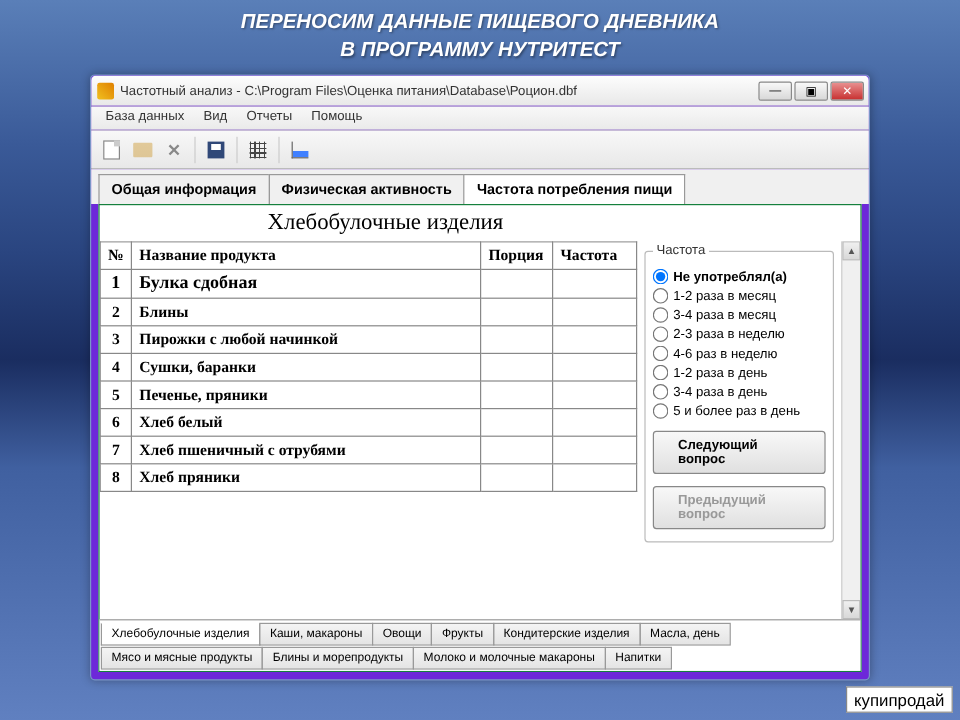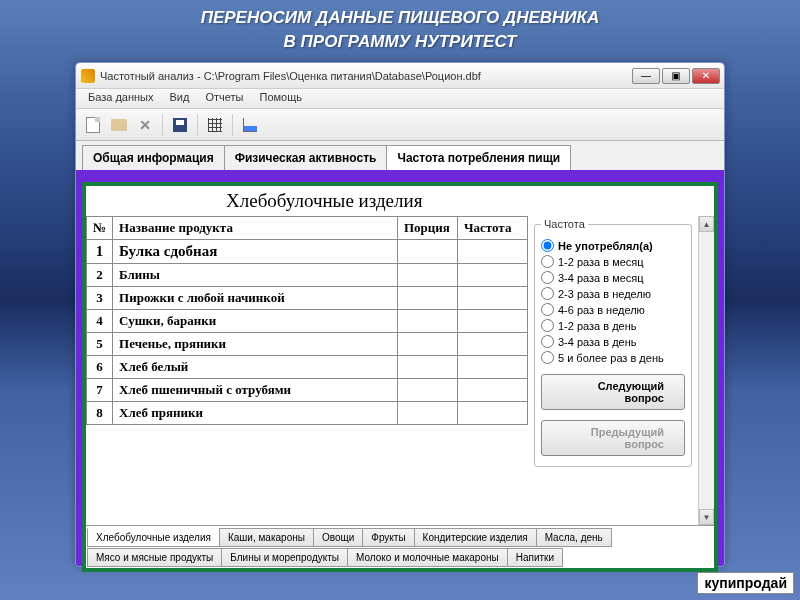--- a/index.html
+++ b/index.html
@@ -91,22 +91,22 @@
   font-size: 12px;
   background: #f0f0f0;
   border: 1px solid #999;
   border-bottom: none;
   margin-right: -1px;
   color: #000;
 }
 .tab.active { background: #fff; position: relative; z-index: 2; }
 .content {
   background: #fff;
-  border: 4px solid #15803d;
-  margin: 12px 6px;
+  border: 1px solid #15803d;
+  margin: 0 6px;
   height: 390px;
   position: relative;
   display: flex;
   flex-direction: column;
 }
 .section-title {
   font-family: "Times New Roman", serif;
   font-size: 19px;
   padding: 4px 0 4px 140px;
 }
@@ -146,21 +146,21 @@
 .radio-row.sel { font-weight: bold; }
 .nav-btn {
   display: block;
   width: 100%;
   margin-top: 10px;
   padding: 5px 20px;
   font-size: 11px;
   background: linear-gradient(to bottom, #f8f8f8, #e0e0e0);
   border: 1px solid #888;
   border-radius: 3px;
-  text-align: right;
+  text-align: left;
   font-weight: bold;
 }
 .nav-btn.disabled { color: #999; }
 .scrollbar {
   width: 16px;
   background: #f0f0f0;
   border-left: 1px solid #ccc;
   position: relative;
 }
 .scroll-arrow {
@@ -188,21 +188,21 @@
 .btab.active {
   background: #fff;
   border-top: 1px solid #fff;
 }
 .watermark {
   position: absolute;
   right: 6px; bottom: 6px;
   background: #fff;
   color: #000;
   font-size: 14px;
-  font-weight: bold;
+  font-weight: normal;
   padding: 2px 6px;
   border: 1px solid #888;
 }
 </style>
 </head>
 <body>
 
 <div class="overlay-title">ПЕРЕНОСИМ ДАННЫЕ ПИЩЕВОГО ДНЕВНИКА</div>
 <div class="overlay-title overlay-subtitle">В ПРОГРАММУ НУТРИТЕСТ</div>
 

